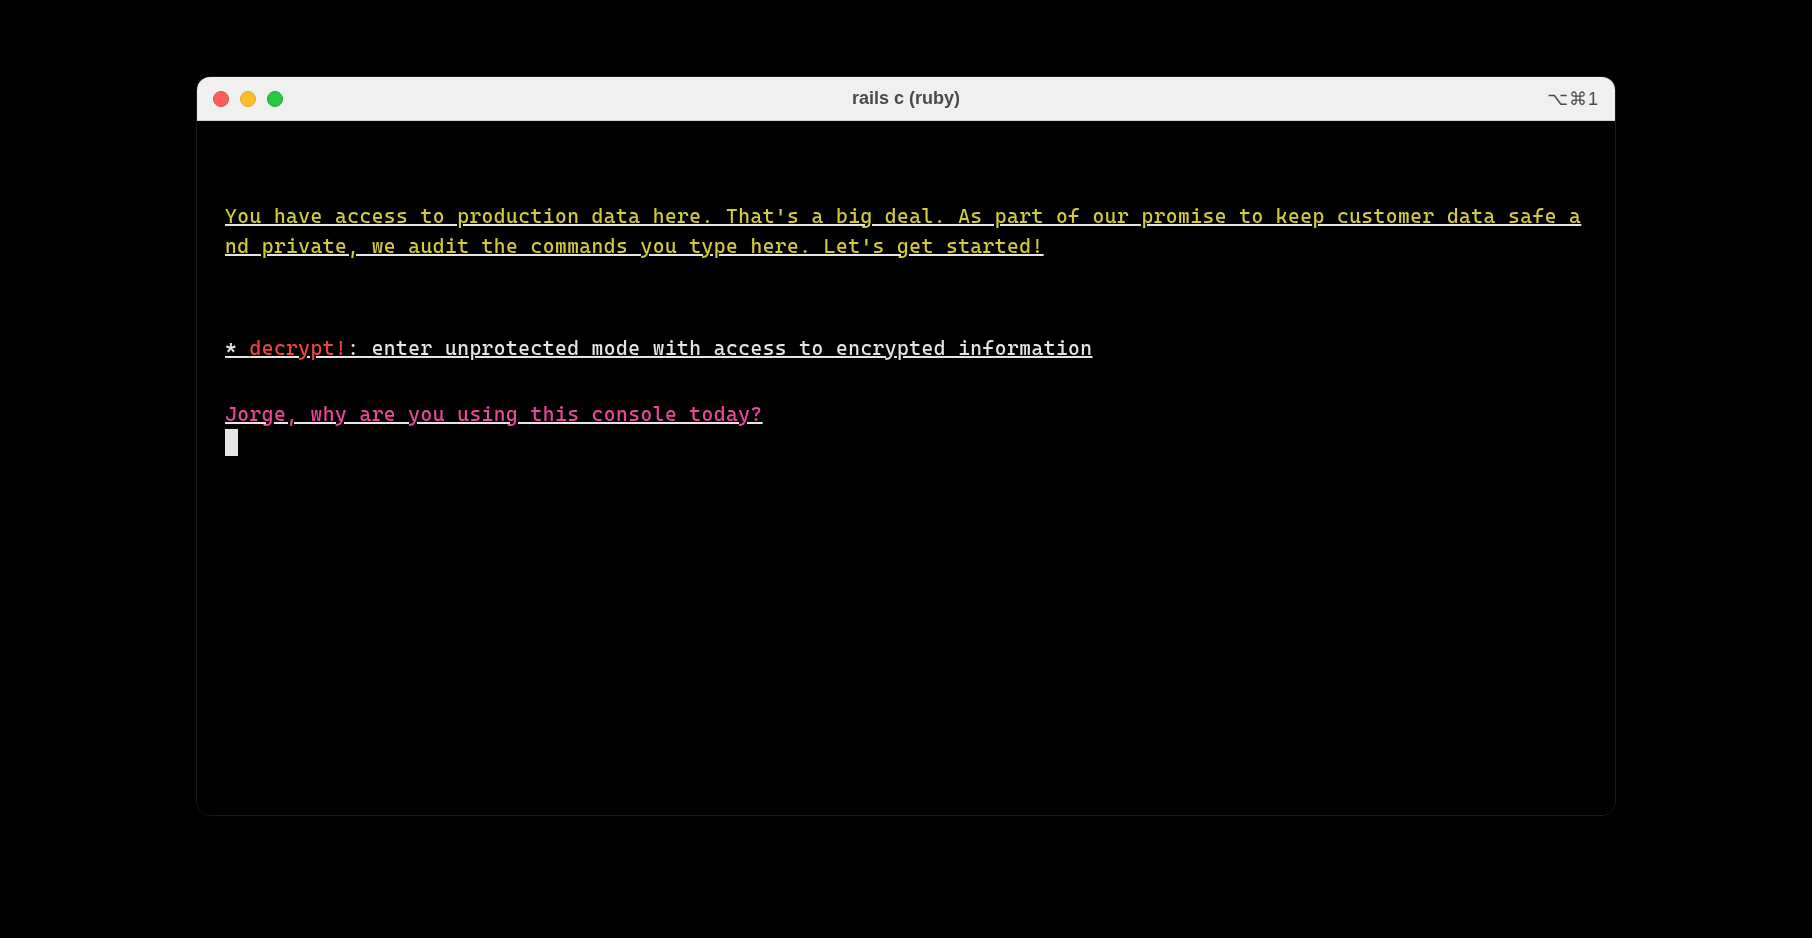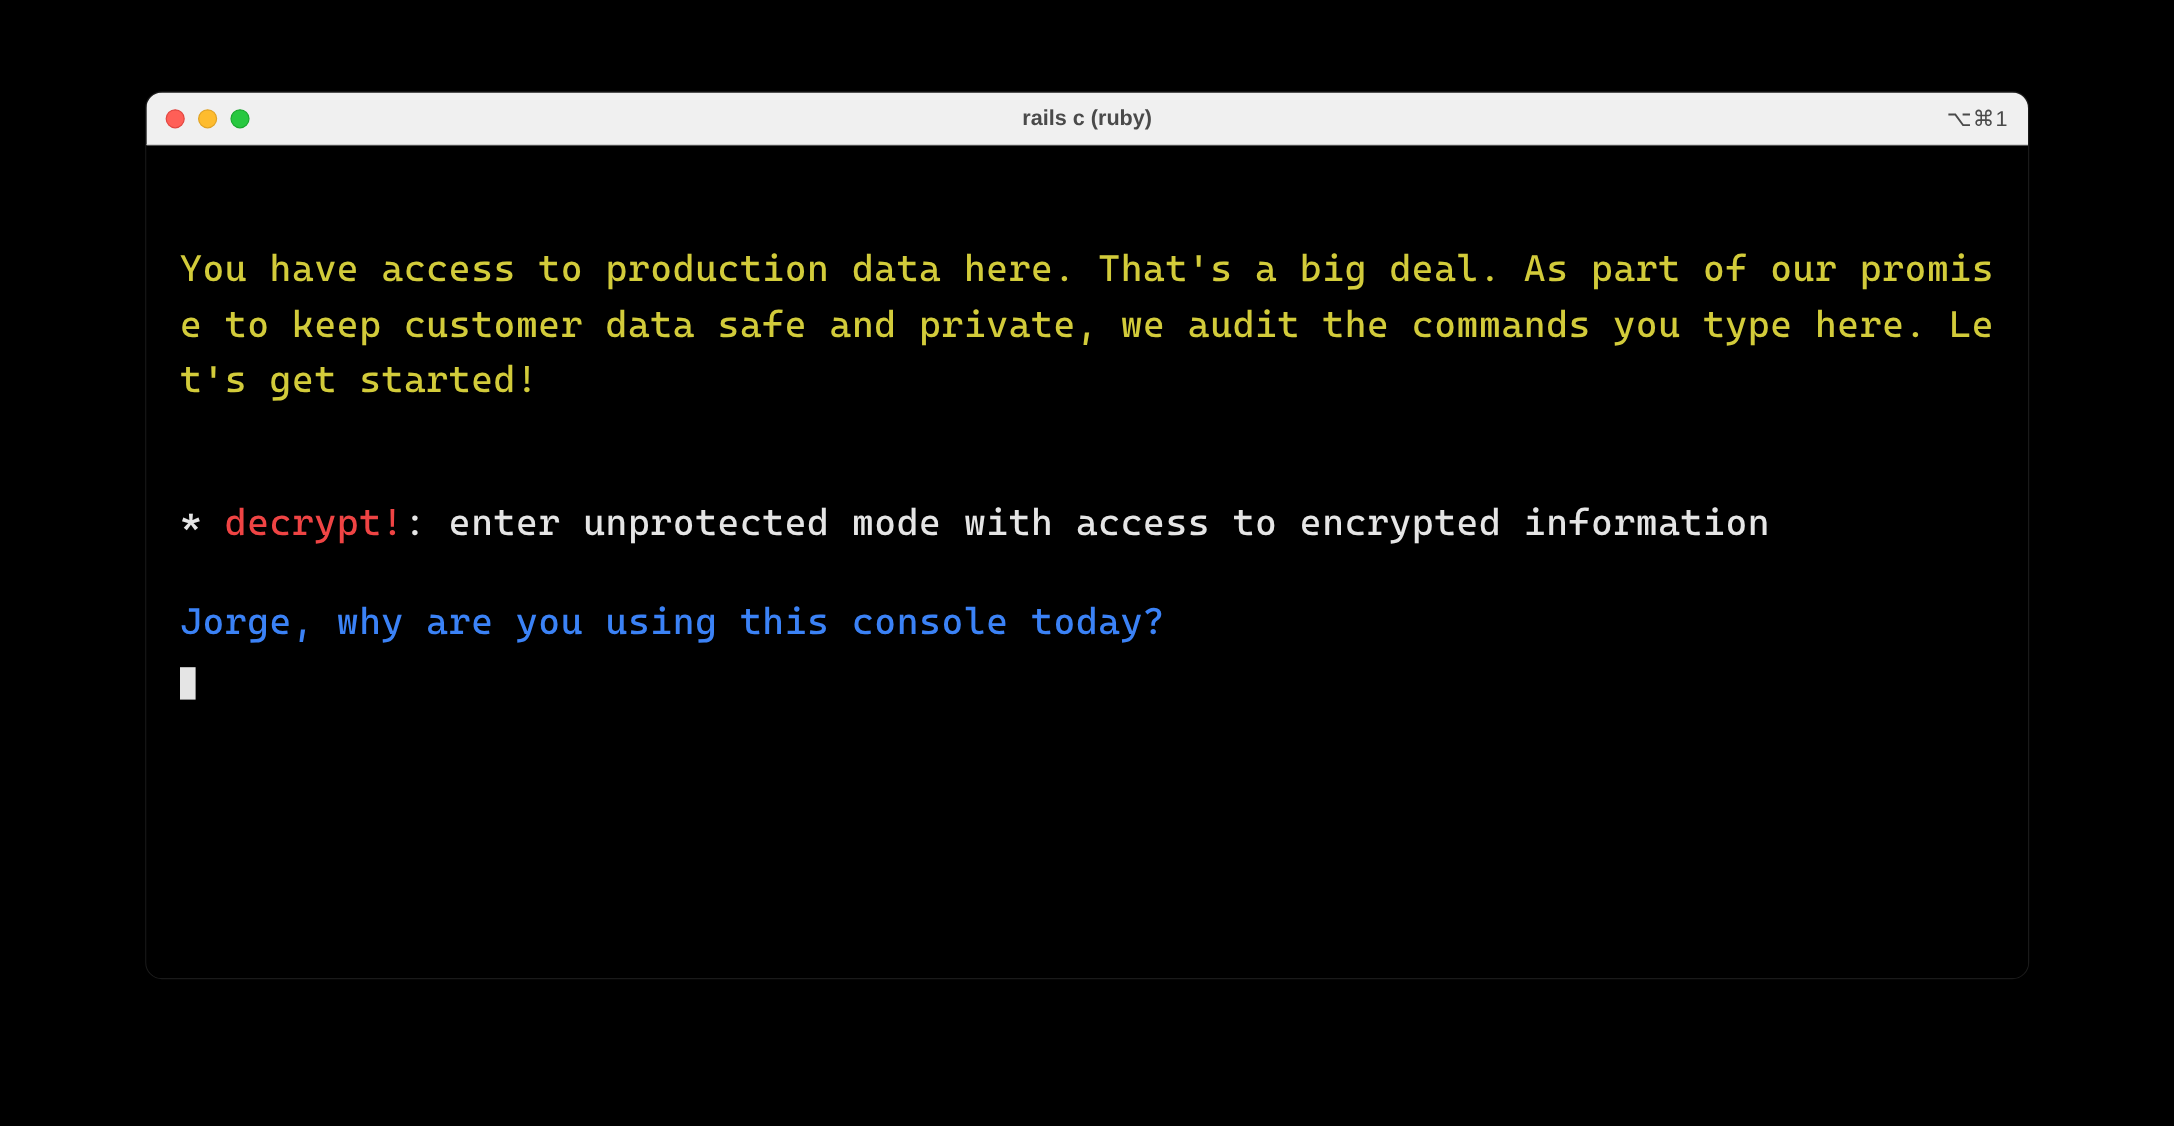--- a/index.html
+++ b/index.html
@@ -11,21 +11,21 @@
       background: #000000;
       width: 1812px;
       height: 938px;
       display: flex;
       align-items: flex-start;
       justify-content: center;
       padding-top: 76px;
       font-family: ui-monospace, "SF Mono", Menlo, Monaco, "Cascadia Mono", Consolas, monospace;
     }
     .terminal-window {
-      width: 1570px;
+      width: 1420px;
       height: 740px;
       background: #000000;
       border-radius: 14px;
       overflow: hidden;
       border: 1px solid #1a1a1a;
       display: flex;
       flex-direction: column;
     }
     .titlebar {
       height: 44px;
@@ -63,43 +63,44 @@
       font-family: -apple-system, BlinkMacSystemFont, "Segoe UI", Helvetica, Arial, sans-serif;
       font-size: 18px;
       font-weight: 400;
       color: #4a4a4a;
       letter-spacing: 1px;
     }
     .terminal-body {
       flex: 1;
       background: #000000;
       padding: 80px 28px 28px 28px;
-      font-size: 31px;
+      font-size: 20px;
       line-height: 1.5;
       color: #e5e5e5;
       letter-spacing: 0.5px;
+      text-decoration: underline;
     }
     .warning {
       color: #d2cb3a;
       word-break: break-all;
       margin-bottom: 72px;
     }
     .commands-header {
       color: #e5e5e5;
       margin-bottom: 36px;
     }
     .command-line {
       color: #e5e5e5;
       margin-bottom: 36px;
     }
     .command-name {
       color: #ef4444;
     }
     .prompt {
-      color: #3b82f6;
+      color: #ec4899;
     }
     .cursor {
       display: inline-block;
       width: 13px;
       height: 27px;
       background: #e5e5e5;
       vertical-align: text-bottom;
     }
   </style>
 </head>

